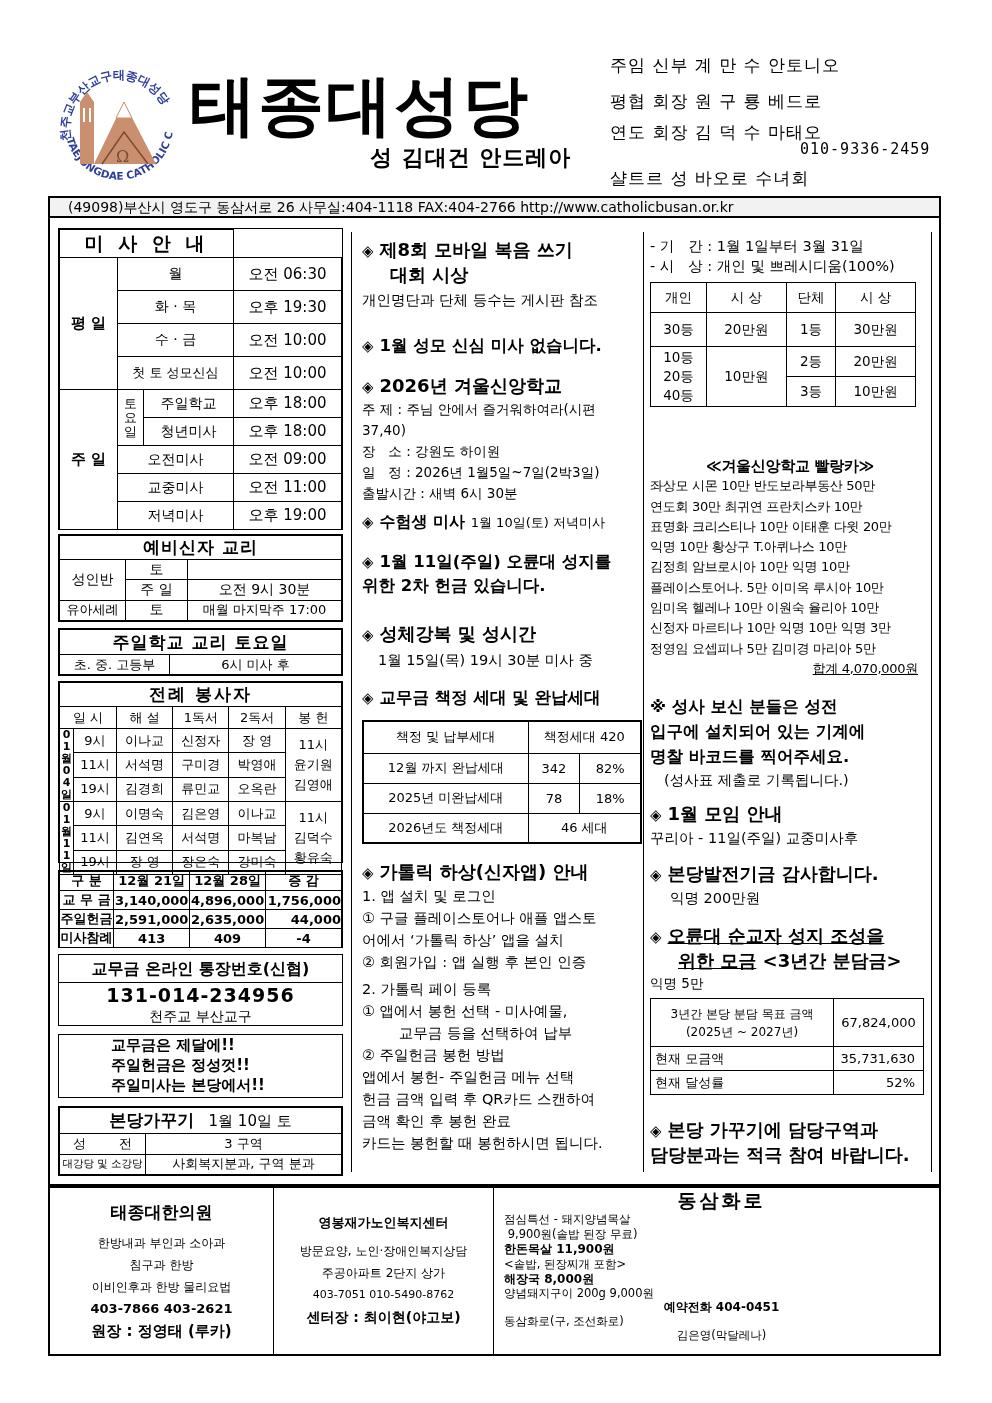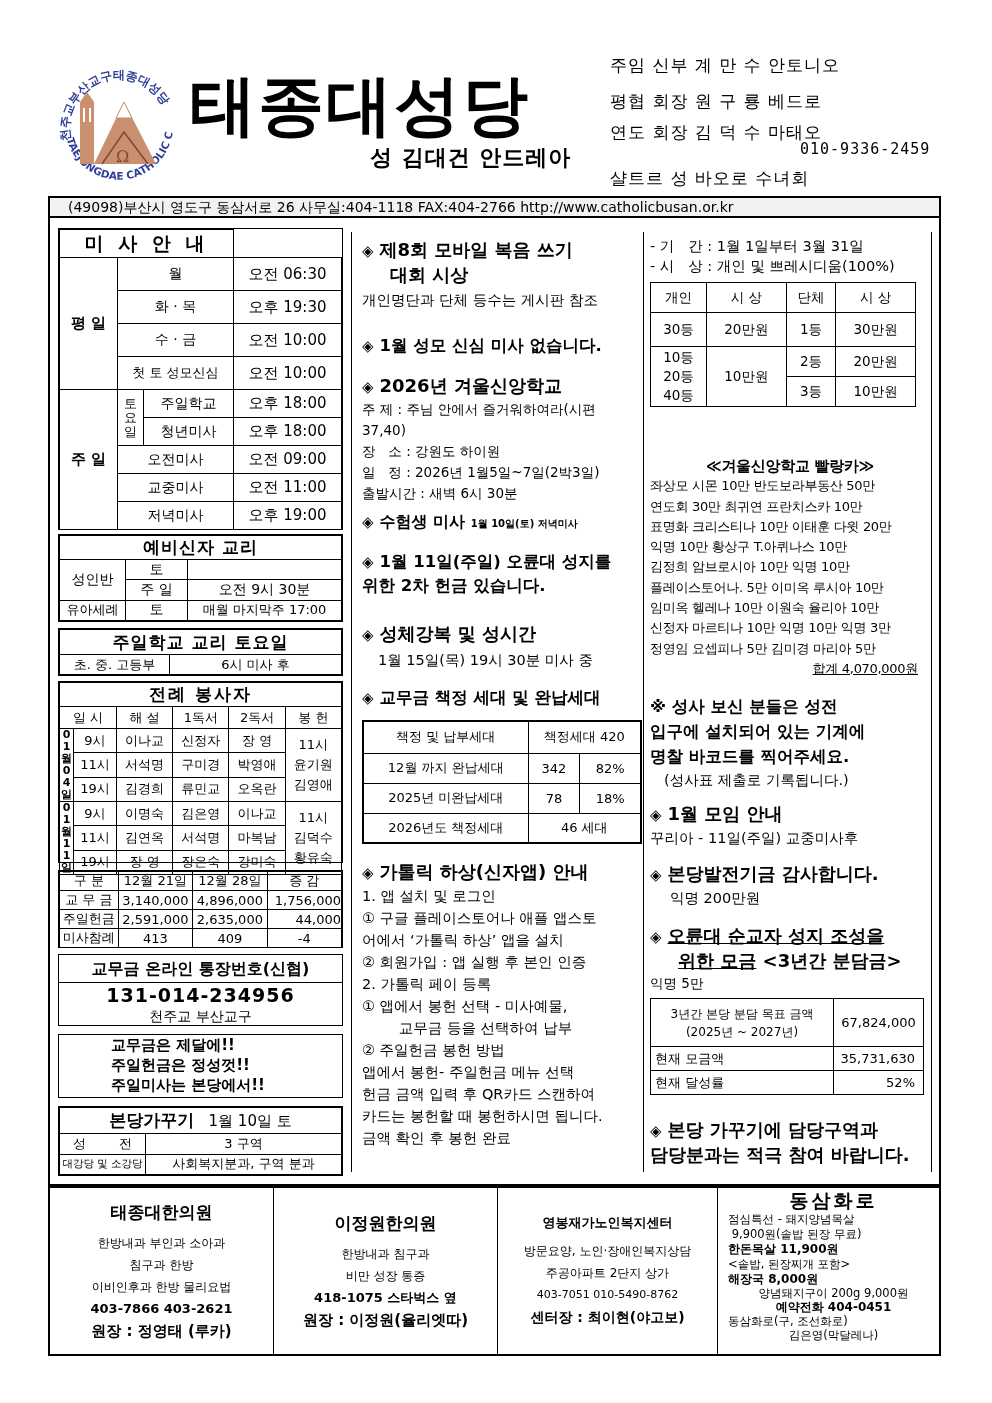--- a/index.html
+++ b/index.html
@@ -24,21 +24,21 @@
   .sec3 { position: absolute; left: 650px; width: 280px; }
   .h2 { font-weight: bold; font-size: 18px; line-height: 24px; }
   .t13 { font-size: 13.5px; line-height: 21px; }
   .t14 { font-size: 14.5px; line-height: 22px; }
   #footer { left: 48px; top: 1186px; width: 893px; height: 170px; border: 2px solid #000; display: flex; }
   .ad { border-right: 1px solid #000; text-align: center; display: flex; flex-direction: column; justify-content: center; }
   .ad:last-child { border-right: none; }
   .ad .nm { font-weight: bold; font-size: 17px; margin-bottom: 8px; }
   .ad .ln { font-size: 12px; line-height: 22px; }
   .ad .bold { font-weight: bold; }
-  .sm td { font-size: 13px; height: 14px; }
+  .sm td { font-size: 13px; height: 14px; font-weight: bold; }
 </style>
 </head>
 <body>
 
 <div id="logo" class="abs">
   <svg width="134" height="134" viewBox="0 0 134 134">
     <defs>
         <path id="arc" d="M 20 80 A 50 50 0 1 1 114 80"></path>
         <path id="arc2" d="M 14 70 A 54 54 0 0 0 120 70"></path>
       </defs>
@@ -291,21 +291,21 @@
   <div class="h2" style="font-size:16.5px"><span class="diamond">◈</span><span>1월 성모 신심 미사 없습니다.</span></div>
 </div>
 <div class="sec" style="top:374px">
   <div class="h2"><span class="diamond">◈</span><span>2026년 겨울신앙학교</span></div>
   <div class="t13">주 제 : 주님 안에서 즐거워하여라(시편 37,40)</div>
   <div class="t13" style="white-space:pre">장   소 : 강원도 하이원</div>
   <div class="t13" style="white-space:pre">일   정 : 2026년 1월5일~7일(2박3일)</div>
   <div class="t13">출발시간 : 새벽 6시 30분</div>
 </div>
 <div class="sec" style="top:510px">
-  <div class="h2" style="font-size:16px"><span class="diamond">◈</span><span>수험생 미사</span> <span style="font-weight:bold;font-size:10px">1월 10일(토) 저녁미사</span></div>
+  <div class="h2" style="font-size:16px"><span class="diamond">◈</span><span>수험생 미사</span> <span style="font-weight:normal;font-size:13px">1월 10일(토) 저녁미사</span></div>
 </div>
 <div class="sec" style="top:550px">
   <div class="h2" style="font-size:16.5px"><span class="diamond">◈</span><span>1월 11일(주일) 오륜대 성지를</span></div>
   <div class="h2" style="font-size:16.5px">위한 2차 헌금 있습니다.</div>
 </div>
 <div class="sec" style="top:622px">
   <div class="h2"><span class="diamond">◈</span><span>성체강복 및 성시간</span></div>
   <div class="t14" style="padding-left:16px;margin-top:2px">1월 15일(목) 19시 30분 미사 중</div>
 </div>
 <div class="sec" style="top:686px">
@@ -332,28 +332,28 @@
         </tr>
   </tbody>
     </table>
 </div>
 <div class="sec" style="top:860px">
   <div class="h2"><span class="diamond">◈</span><span>가톨릭 하상(신자앱) 안내</span></div>
   <div class="t14">1. 앱 설치 및 로그인</div>
   <div class="t14">① 구글 플레이스토어나 애플 앱스토</div>
   <div class="t14">어에서 ‘가톨릭 하상’ 앱을 설치</div>
   <div class="t14">② 회원가입 : 앱 실행 후 본인 인증</div>
-  <div class="t14" style="">2. 가톨릭 페이 등록</div>
+  <div class="t14" style="margin-top:5px">2. 가톨릭 페이 등록</div>
   <div class="t14">① 앱에서 봉헌 선택 - 미사예물,</div>
   <div class="t14" style="white-space:pre">        교무금 등을 선택하여 납부</div>
   <div class="t14">② 주일헌금 봉헌 방법</div>
   <div class="t14">앱에서 봉헌- 주일헌금 메뉴 선택</div>
   <div class="t14">헌금 금액 입력 후 QR카드 스캔하여</div>
+  <div class="t14">금액 확인 후 봉헌 완료</div>
   <div class="t14">카드는 봉헌할 때 봉헌하시면 됩니다.</div>
-  <div class="t14">금액 확인 후 봉헌 완료</div>
 </div>
 
 <div class="sec3" style="top:236px">
   <div class="t14" style="white-space:pre;line-height:20px">- 기   간 : 1월 1일부터 3월 31일</div>
   <div class="t14" style="white-space:pre;line-height:20px">- 시   상 : 개인 및 쁘레시디움(100%)</div>
   <table style="margin-top:6px;width:266px;font-size:13.5px">
     <tbody>
         <tr style="height:30px">
           <td>개인</td>
           <td>시 상</td>
@@ -440,40 +440,33 @@
 </div>
 
 <div id="footer" class="abs">
   <div class="ad" style="width:224px">
     <div class="nm">태종대한의원</div>
     <div class="ln">한방내과 부인과 소아과</div>
     <div class="ln">침구과 한방</div>
     <div class="ln">이비인후과 한방 물리요법</div>
     <div class="ln bold" style="font-size:13px">403-7866 403-2621</div>
     <div class="ln bold" style="font-size:15px">원장 : 정영태 (루카)</div>
-  </div>
-  <div class="ad" style="width:224px">
-    <div class="nm">이정원한의원</div>
-    <div class="ln">한방내과 침구과</div>
-    <div class="ln">비만 성장 통증</div>
-    <div class="ln bold" style="font-size:13px">418-1075  스타벅스 옆</div>
-    <div class="ln bold" style="font-size:15px">원장 : 이정원(율리엣따)</div>
   </div>
   <div class="ad" style="width:220px">
     <div class="nm" style="font-size:13px">영봉재가노인복지센터</div>
     <div class="ln">방문요양, 노인·장애인복지상담</div>
     <div class="ln">주공아파트 2단지 상가</div>
     <div class="ln" style="font-size:11px">403-7051 010-5490-8762</div>
     <div class="ln bold" style="font-size:14px">센터장 : 최이현(야고보)</div>
   </div>
   <div class="ad" style="flex:1;justify-content:flex-start;text-align:left;padding-left:10px">
     <div style="font-weight:bold;font-size:19px;text-align:center;letter-spacing:3px;line-height:24px">동삼화로</div>
     <div style="font-size:11.5px;line-height:15px;white-space:pre">점심특선 - 돼지양념목살</div>
     <div style="font-size:11.5px;line-height:15px;white-space:pre"> 9,900원(솥밥 된장 무료)</div>
     <div style="font-size:12px;line-height:15px;font-weight:bold">한돈목살 11,900원</div>
     <div style="font-size:11.5px;line-height:15px">&lt;솥밥, 된장찌개 포함&gt;</div>
     <div style="font-size:12px;line-height:14px;font-weight:bold">해장국 8,000원</div>
-    <div style="font-size:11.5px;line-height:14px;text-align:center">양념돼지구이 200g 9,000원</div>
+    <div style="font-size:11.5px;line-height:14px;text-align:left">양념돼지구이 200g 9,000원</div>
     <div style="font-size:12px;line-height:14px;text-align:center;font-weight:bold">예약전화 404-0451</div>
     <div style="font-size:11.5px;line-height:14px;text-align:left">동삼화로(구, 조선화로)</div>
     <div style="font-size:11.5px;line-height:14px;text-align:center">김은영(막달레나)</div>
   </div>
 </div>
 
 </body></html>

